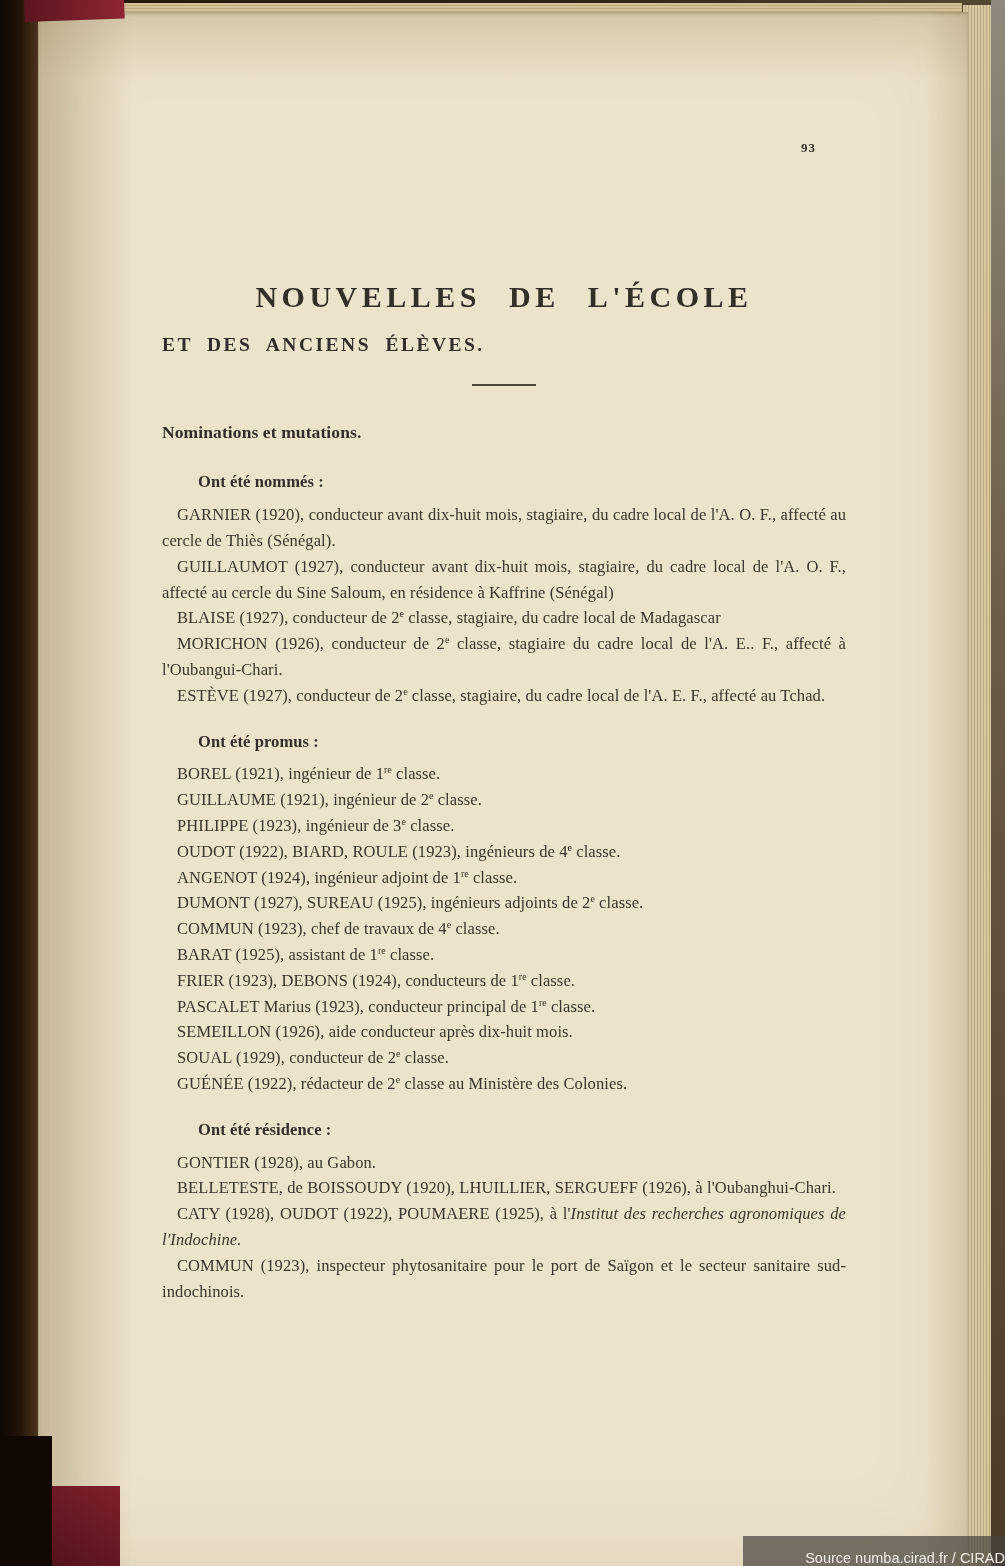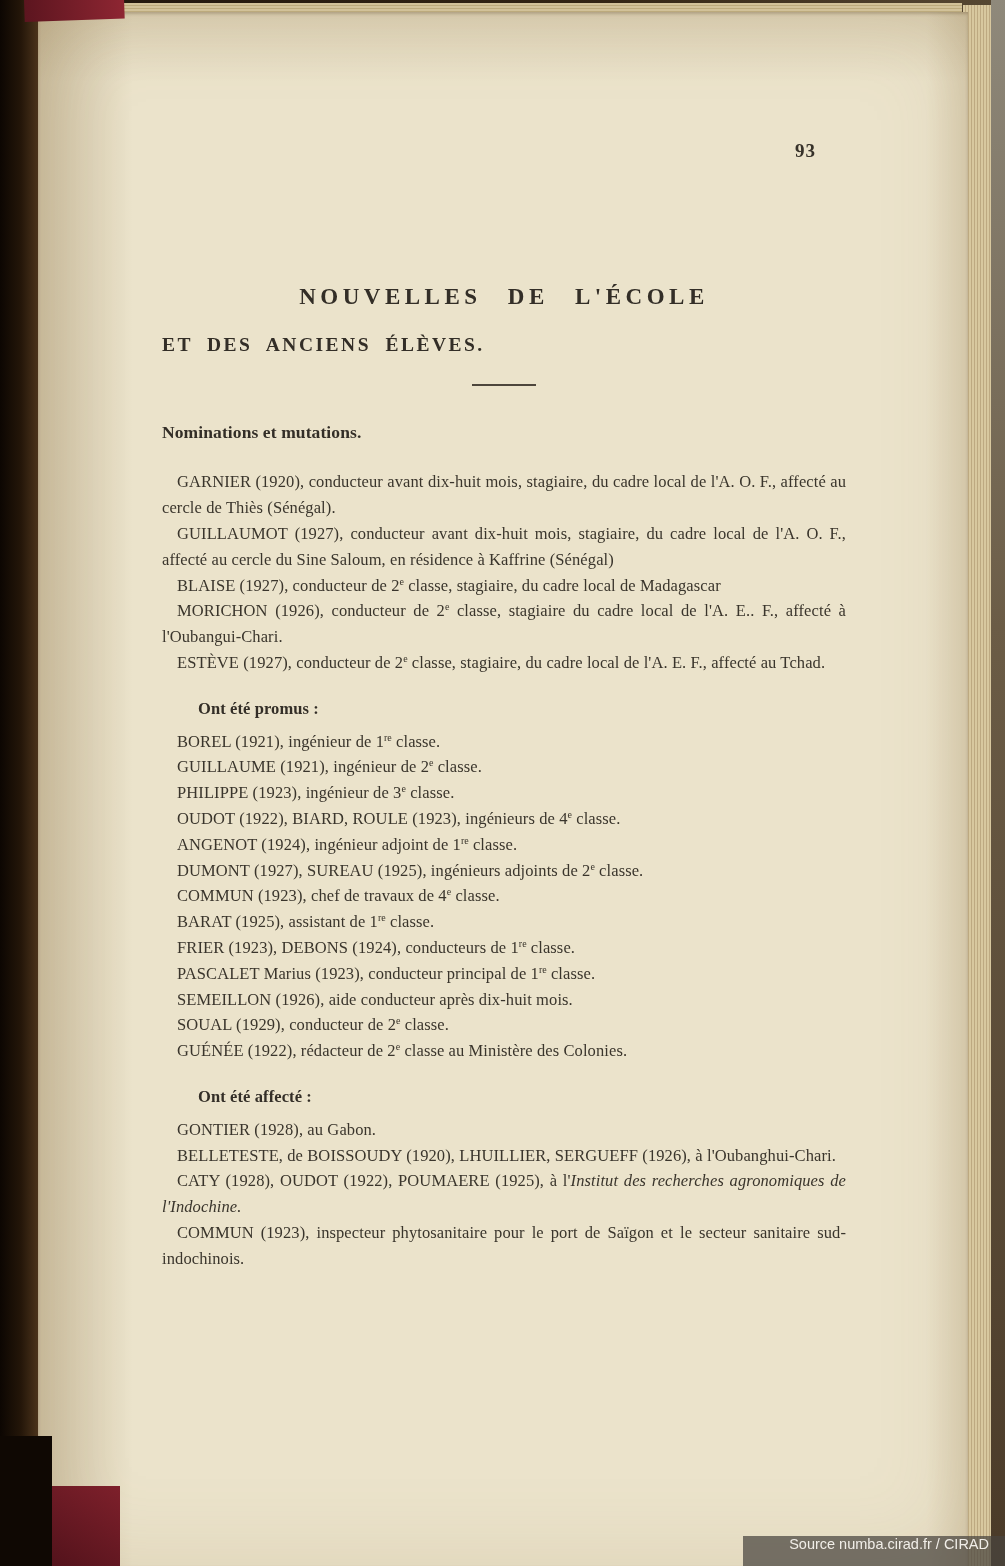--- a/index.html
+++ b/index.html
@@ -43,29 +43,29 @@
     position:absolute; left:38px; top:12px; width:930px; height:1554px; z-index:3;
     background:
       linear-gradient(to right, rgba(128,102,58,0.30) 0, rgba(128,102,58,0) 95px),
       linear-gradient(to left, rgba(150,125,80,0.20) 0, rgba(150,125,80,0) 42px),
       linear-gradient(to bottom, rgba(138,112,66,0.16) 0, rgba(138,112,66,0) 70px),
       #ebe3cb;
     box-shadow: inset 0 0 90px rgba(148,122,72,0.18), inset 0 2px 3px rgba(90,70,40,0.30);
   }
   .page-number {
     position:absolute; top:128px; right:152px;
-    font-size:19px; font-weight:bold; letter-spacing:1px; color:#37322a;
+    font-size:13px; font-weight:bold; letter-spacing:1px; color:#37322a;
   }
   .content {
     margin-left:124px; width:684px; padding-top:272px;
     color:#3a352c; font-size:16.5px; line-height:25.8px; text-align:justify;
     letter-spacing:0.1px;
   }
   .title {
-    margin:0 0 22px; text-align:center; font-size:23px; font-weight:700;
+    margin:0 0 22px; text-align:center; font-size:30px; font-weight:700;
     letter-spacing:4.5px; word-spacing:16px; color:#332e27; text-indent:0;
   }
   .subtitle {
     margin:0 0 26px; text-align:left; font-size:19.5px; font-weight:700;
     letter-spacing:2.5px; word-spacing:7px; color:#332e27; text-indent:0;
   }
   .rule { width:64px; border:0; border-top:2px solid #4d463c; margin:0 auto 34px; }
   .section-heading {
     margin:0 0 24px; font-size:17.5px; font-weight:700;
     color:#332e27; text-indent:0;
@@ -76,22 +76,22 @@
   }
   .group-heading.first { margin-top:14px; }
   .par { margin:0; text-indent:15px; }
   .par .italic { font-style:italic; }
   sup { font-size:10px; vertical-align:6px; line-height:0; letter-spacing:0; }
   
   .watermark {
     position:absolute; right:0; bottom:0; height:30px; width:262px; z-index:6;
     background:rgba(72,68,62,0.72); color:#f1eee8;
     font-family:"Liberation Sans","DejaVu Sans",sans-serif; font-size:14.5px;
-    display:flex; align-items:flex-start; justify-content:flex-end;
-    padding-right:16px; box-sizing:border-box;
+    display:flex; align-items:flex-end; justify-content:flex-end;
+    padding-right:0; box-sizing:border-box;
   }
 </style>
 </head>
 <body>
 
 <div class="scene">
 
   <div class="spine"></div>
   <div class="edges-top"></div>
   <div class="edges-right"></div>
@@ -102,20 +102,21 @@
 
   <div class="page">
     <div class="page-number">93</div>
 
     <div class="content">
       <h1 class="title">NOUVELLES DE L'ÉCOLE</h1>
       <h2 class="subtitle">ET DES ANCIENS ÉLÈVES.</h2>
       <hr class="rule">
       <h3 class="section-heading">Nominations et mutations.</h3>
 
+      <p class="group-heading first">Ont été nommés :</p>
       <p class="par">GARNIER (1920), conducteur avant dix-huit mois, stagiaire, du cadre local de l'A. O. F., affecté au cercle de Thiès (Sénégal).</p>
       <p class="par">GUILLAUMOT (1927), conducteur avant dix-huit mois, stagiaire, du cadre local de l'A. O. F., affecté au cercle du Sine Saloum, en résidence à Kaffrine (Sénégal)</p>
       <p class="par">BLAISE (1927), conducteur de 2<sup>e</sup> classe, stagiaire, du cadre local de Madagascar</p>
       <p class="par">MORICHON (1926), conducteur de 2<sup>e</sup> classe, stagiaire du cadre local de l'A. E.. F., affecté à l'Oubangui-Chari.</p>
       <p class="par">ESTÈVE (1927), conducteur de 2<sup>e</sup> classe, stagiaire, du cadre local de l'A. E. F., affecté au Tchad.</p>
 
       <p class="group-heading">Ont été promus :</p>
       <p class="par">BOREL (1921), ingénieur de 1<sup>re</sup> classe.</p>
       <p class="par">GUILLAUME (1921), ingénieur de 2<sup>e</sup> classe.</p>
       <p class="par">PHILIPPE (1923), ingénieur de 3<sup>e</sup> classe.</p>
@@ -123,21 +124,21 @@
       <p class="par">ANGENOT (1924), ingénieur adjoint de 1<sup>re</sup> classe.</p>
       <p class="par">DUMONT (1927), SUREAU (1925), ingénieurs adjoints de 2<sup>e</sup> classe.</p>
       <p class="par">COMMUN (1923), chef de travaux de 4<sup>e</sup> classe.</p>
       <p class="par">BARAT (1925), assistant de 1<sup>re</sup> classe.</p>
       <p class="par">FRIER (1923), DEBONS (1924), conducteurs de 1<sup>re</sup> classe.</p>
       <p class="par">PASCALET Marius (1923), conducteur principal de 1<sup>re</sup> classe.</p>
       <p class="par">SEMEILLON (1926), aide conducteur après dix-huit mois.</p>
       <p class="par">SOUAL (1929), conducteur de 2<sup>e</sup> classe.</p>
       <p class="par">GUÉNÉE (1922), rédacteur de 2<sup>e</sup> classe au Ministère des Colonies.</p>
 
-      <p class="group-heading">Ont été affecté :</p>
+      <p class="group-heading">Ont été résidence :</p>
       <p class="par">GONTIER (1928), au Gabon.</p>
       <p class="par">BELLETESTE, de BOISSOUDY (1920), LHUILLIER, SERGUEFF (1926), à l'Oubanghui-Chari.</p>
       <p class="par"><span>CATY (1928), OUDOT (1922), POUMAERE (1925), à l'</span><span class="italic">Institut des recherches agronomiques de l'Indochine.</span></p>
       <p class="par">COMMUN (1923), inspecteur phytosanitaire pour le port de Saïgon et le secteur sanitaire sud-indochinois.</p>
     </div>
   </div>
 
   <div class="watermark">
     <span>Source numba.cirad.fr / CIRAD</span>
   </div>

